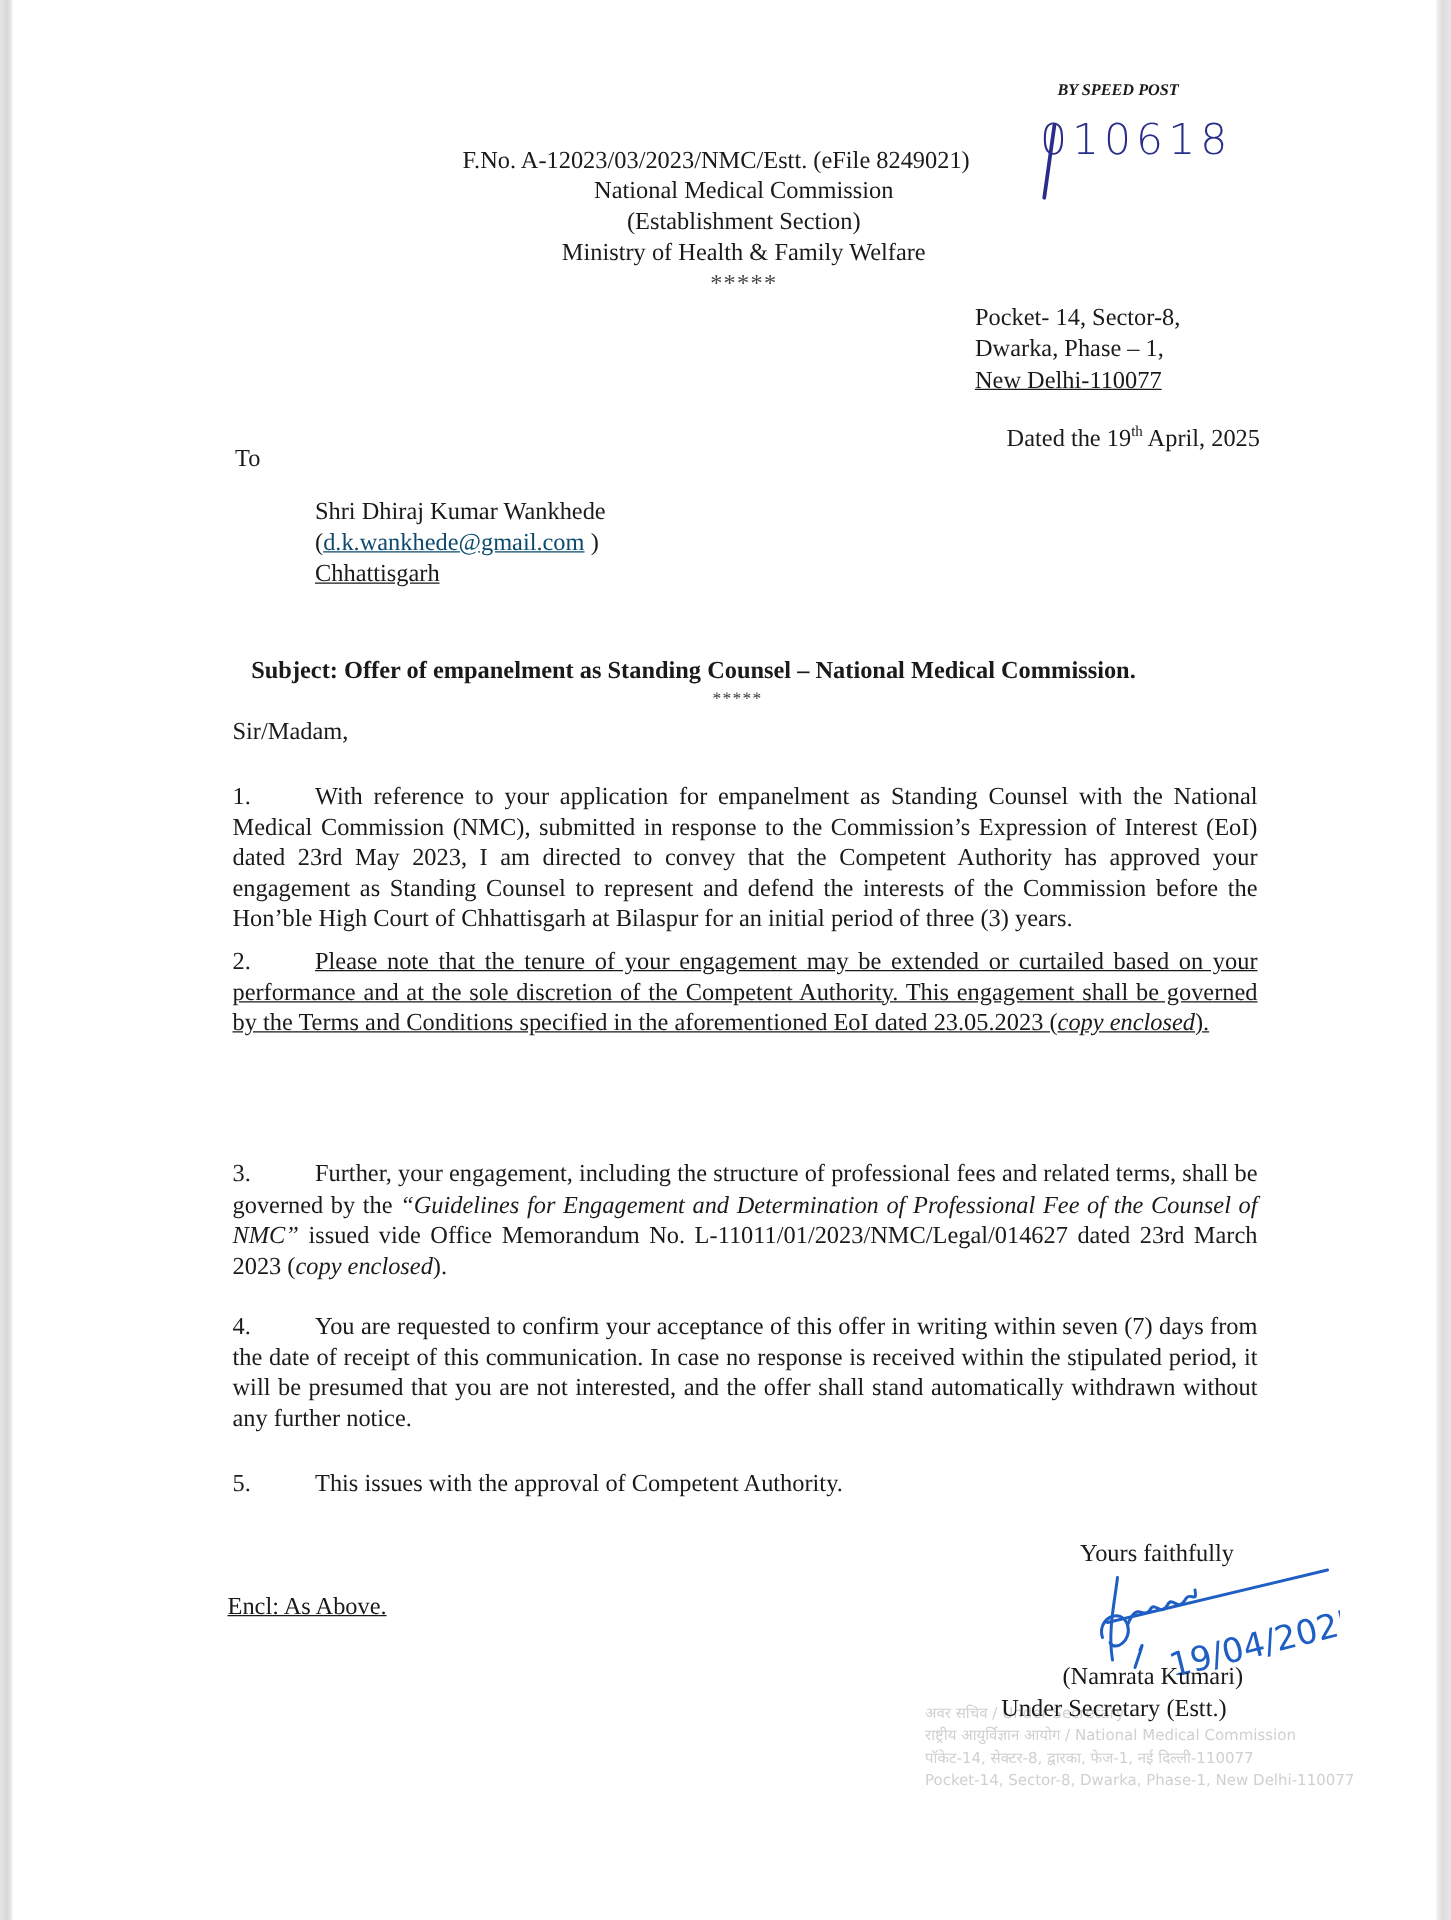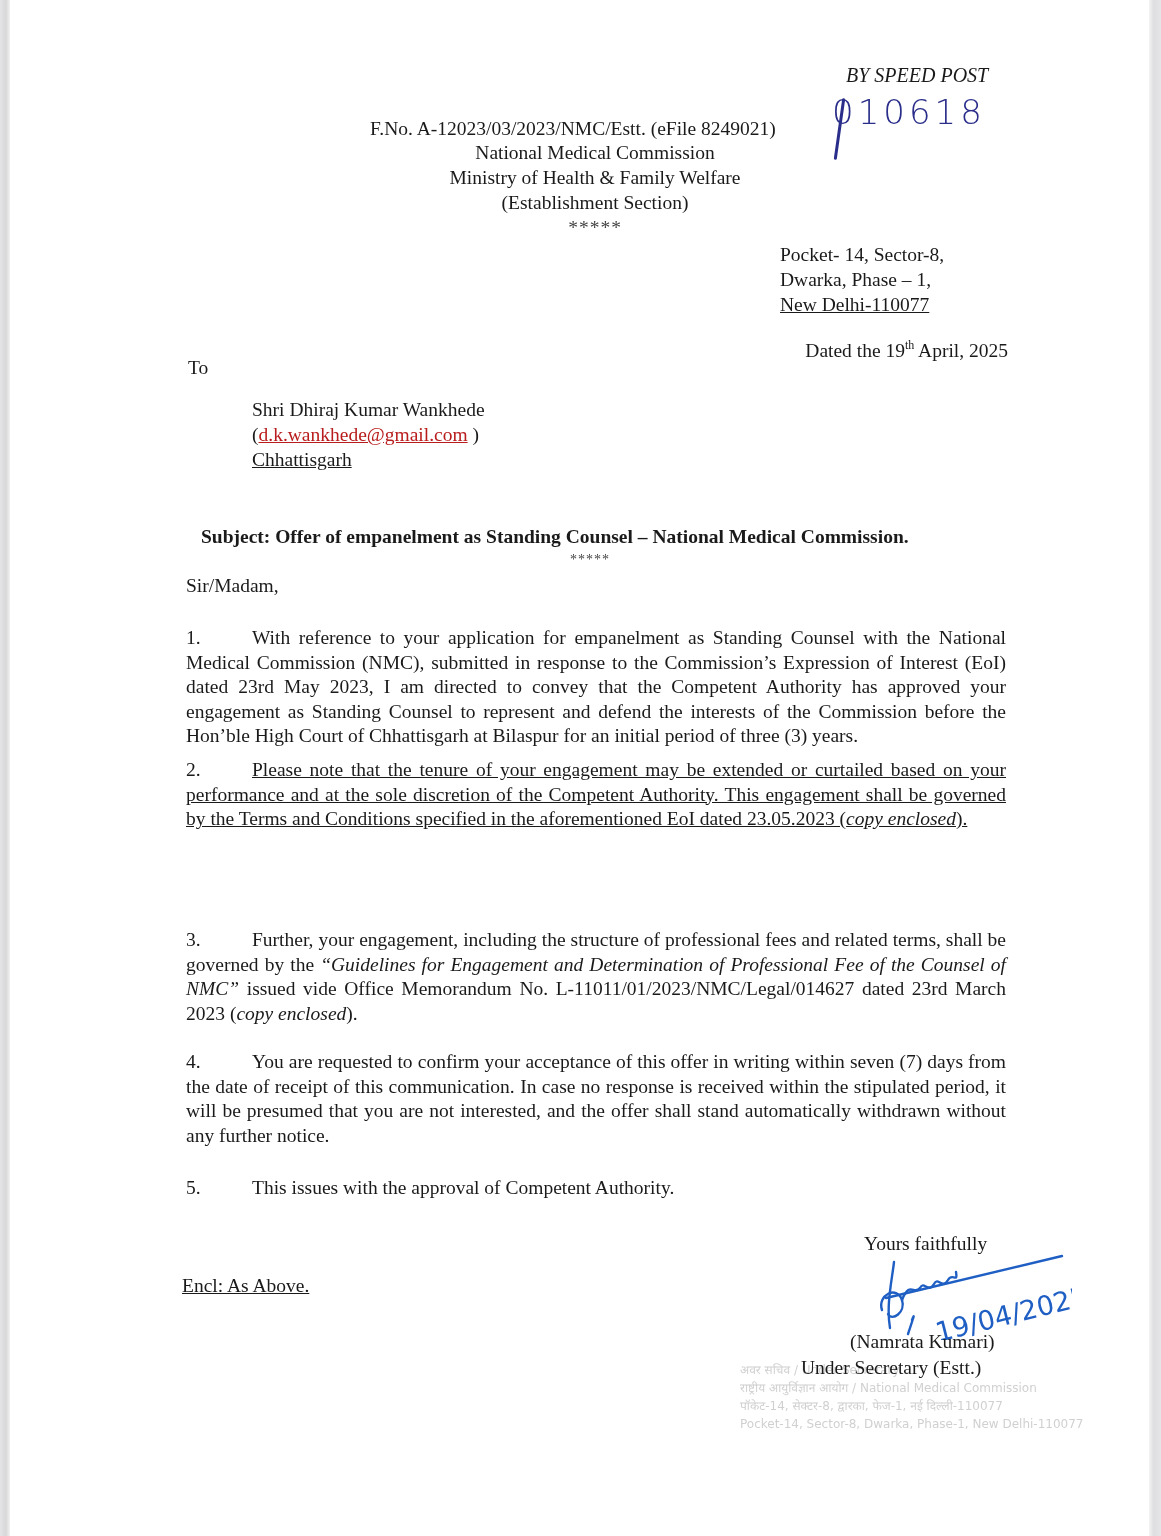--- a/index.html
+++ b/index.html
@@ -14,21 +14,21 @@
     position: absolute; left: 0; top: 0; width: 10px; height: 1536px;
     background: linear-gradient(to right, #e4e4e6, #d8d8da 60%, #f2f2f2);
   }
   .edge-right {
     position: absolute; right: 0; top: 0; width: 12px; height: 1536px;
     background: linear-gradient(to right, #f4f4f4, #dedee0 40%, #e6e6e8);
   }
   .abs { position: absolute; white-space: nowrap; }
   .t { font-size: 19.5px; line-height: 25px; }
 
-  .speed-post { left: 846px; top: 64px; font-size: 20px; font-weight: normal; font-style: italic; }
+  .speed-post { left: 846px; top: 64px; font-size: 13px; font-weight: bold; font-style: italic; }
   .fno { left: 370px; top: 116px; text-align: center; }
   .org-block { left: 370px; top: 140px; width: 450px; text-align: center; }
   .org-block div { line-height: 25px; font-size: 19.5px; }
   .stars { font-size: 14px; letter-spacing: 1px; color: #444; line-height: 16px; }
 
   .handnum {
     left: 832px; top: 92px; font-family: "DejaVu Sans", sans-serif;
     font-size: 34px; color: #2a2e8a; letter-spacing: 4px; font-weight: 300;
   }
   .handslash {
@@ -38,21 +38,21 @@
 
   .addr-block { left: 780px; top: 242px; width: 228px; text-align: left; }
   .addr-block div { font-size: 19.5px; line-height: 25px; }
   .u { text-decoration: underline; }
   .dated { left: 780px; top: 333px; width: 228px; text-align: right; }
   .dated sup { font-size: 12px; }
 
   .to { left: 188px; top: 355px; }
   .recipient { left: 252px; top: 397px; }
   .recipient div { font-size: 19.5px; line-height: 25px; }
-  .email { color: #b91c1c; text-decoration: underline; }
+  .email { color: #0c4a6e; text-decoration: underline; }
 
   .subject { left: 201px; top: 526px; font-weight: bold; font-size: 19.5px; }
   .subject-stars { left: 570px; top: 552px; }
   .salute { left: 186px; top: 573px; }
 
   .para {
     position: absolute; left: 186px; width: 820px;
     font-size: 19.5px; line-height: 24.6px; text-align: justify;
   }
   .para .num { display: inline-block; width: 66px; }
@@ -84,22 +84,22 @@
 <div class="edge-right"></div>
 
 <div class="abs speed-post">BY SPEED POST</div>
 
 <div class="abs t fno">F.No. A-12023/03/2023/NMC/Estt. (eFile 8249021)</div>
 <div class="handslash"></div>
 <div class="abs handnum">010618</div>
 
 <div class="abs org-block">
   <div>National Medical Commission</div>
+  <div>(Establishment Section)</div>
   <div>Ministry of Health &amp; Family Welfare</div>
-  <div>(Establishment Section)</div>
   <div class="stars">*****</div>
 </div>
 
 <div class="abs addr-block">
   <div>Pocket- 14, Sector-8,</div>
   <div>Dwarka, Phase – 1,</div>
   <div class="u">New Delhi-110077</div>
 </div>
 
 <div class="abs t dated"><span>Dated the 19</span><sup>th</sup><span> April, 2025</span></div>

